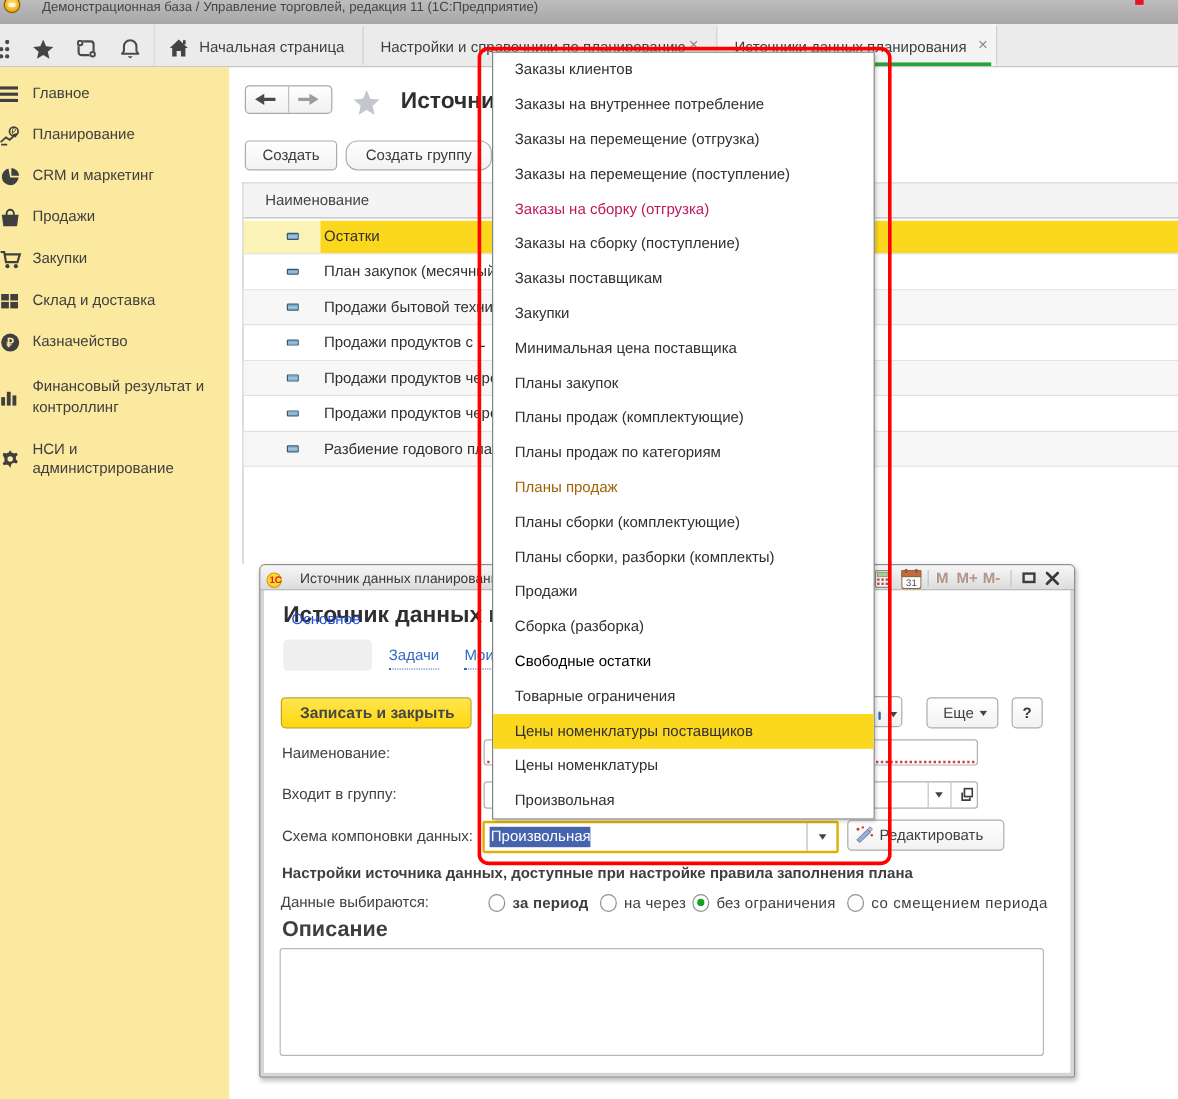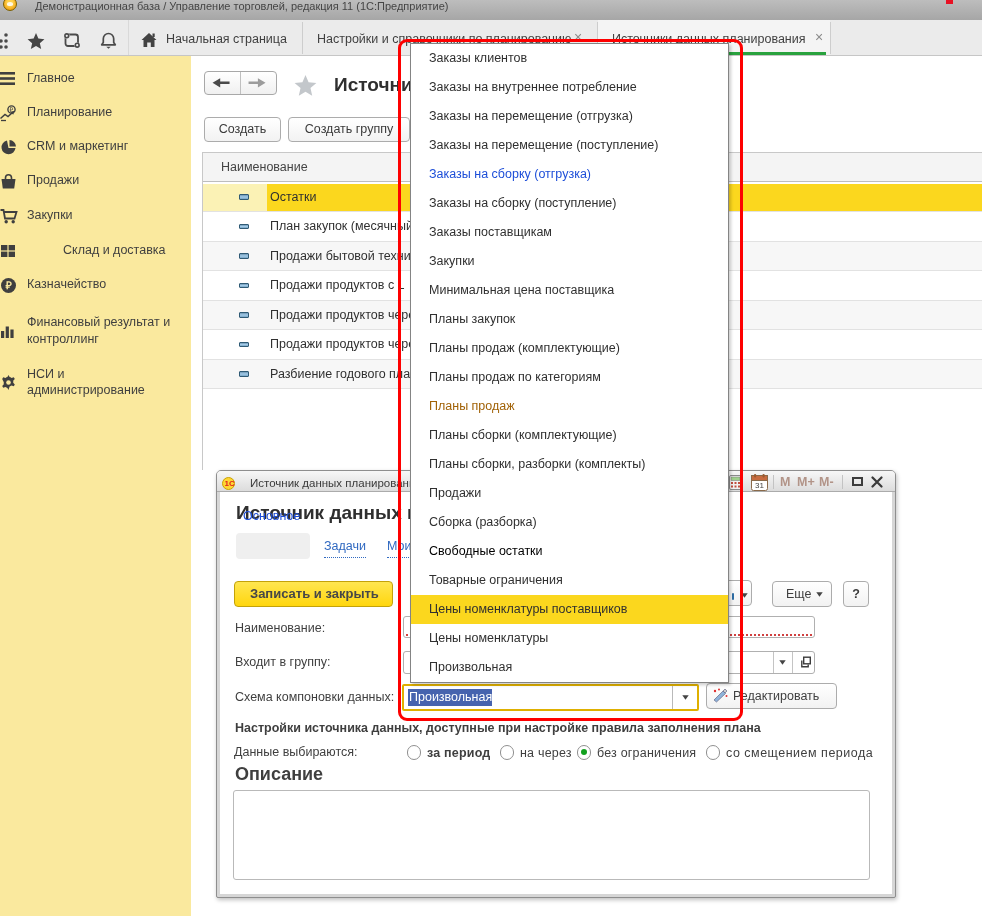--- a/index.html
+++ b/index.html
@@ -114,21 +114,21 @@
 <div class="ab" style="left:0px;top:243px;">
     <svg width="17" height="17" viewBox="0 0 17 17">
       <g fill="#3f3f3f">
         <rect x="1" y="2" width="6.4" height="5.4"></rect>
         <rect x="8.6" y="2" width="6.4" height="5.4"></rect>
         <rect x="1" y="8.6" width="6.4" height="5.4"></rect>
         <rect x="8.6" y="8.6" width="6.4" height="5.4"></rect>
       </g>
     </svg>
   </div>
-<div class="tx" style="left:27px;top:243px;font-size:12.5px;margin-left:36px;">Склад и доставка</div>
+<div class="tx" style="left:27px;top:243px;font-size:12.5px;">Склад и доставка</div>
 <div class="ab" style="left:0px;top:277px;">
     <svg width="17" height="17" viewBox="0 0 17 17">
       <circle cx="8.5" cy="8.5" r="7.5" fill="#3f3f3f"></circle>
       <text x="8.7" y="12.2" font-size="10.5" font-weight="bold" text-anchor="middle" fill="#fae99e" font-family="Liberation Sans">₽</text>
     </svg>
   </div>
 <div class="tx" style="left:27px;top:277px;font-size:12.5px;">Казначейство</div>
 <div class="ab" style="left:0px;top:323px;">
     <svg width="17" height="17" viewBox="0 0 17 17">
       <g fill="#3f3f3f">
@@ -153,21 +153,21 @@
     <path d="M22 5.5 L11 5.5 L11 1.5 L2 7 L11 12.5 L11 8.5 L22 8.5 Z" fill="#4a4a4a" transform="scale(0.85) translate(1,1)"></path>
   </svg>
 <svg class="ab" style="left:246px;top:76px;" width="24" height="14" viewBox="0 0 24 14">
     <path d="M2 5.5 L13 5.5 L13 1.5 L22 7 L13 12.5 L13 8.5 L2 8.5 Z" fill="#9c9c9c" transform="scale(0.85) translate(1,1)"></path>
   </svg>
 <svg class="ab" style="left:294px;top:75px;" width="23" height="22" viewBox="0 0 24 23">
     <path d="M12 0 L15.2 7.6 L23.4 8.3 L17.2 13.7 L19 21.7 L12 17.5 L5 21.7 L6.8 13.7 L0.6 8.3 L8.8 7.6 Z" fill="#c3c7cb"></path>
   </svg>
 <div class="tx" style="left:334px;top:77px;font-size:19px;font-weight:bold;color:#2f2f2f;">Источники данных планирования</div>
 <div class="btn" style="left:204px;top:117px;width:77px;height:25px;line-height:23px;">Создать</div>
-<div class="btn" style="left:288px;top:117px;width:122px;height:25px;line-height:23px;">Создать группу</div>
+<div class="btn" style="left:288px;top:117px;width:122px;height:25px;line-height:23px;border-radius:10px;">Создать группу</div>
 
 <div id="content"></div>
 <div class="ab" style="left:202px;top:152px;width:780px;height:318px;background:#fff;border-top:1px solid #c8c8c8;border-left:1px solid #c8c8c8;box-sizing:border-box;"></div>
 <div class="ab" style="left:203px;top:153px;width:779px;height:29px;background:#f4f4f4;border-bottom:1px solid #bdbdbd;box-sizing:border-box;"></div>
 <div class="tx" style="left:221px;top:160px;color:#444;">Наименование</div>
 <div class="ab" style="left:203px;top:184px;width:64px;height:27px;background:#fbf2b5;"></div>
 <div class="ab" style="left:267px;top:184px;width:715px;height:27px;background:#fbd71e;"></div>
 <div class="ab" style="left:238.5px;top:194.3px;width:10.5px;height:5.6px;border-radius:1px;background:linear-gradient(180deg,#6e97b5,#a3cbe8 50%,#7aa6c6);border:1px solid #2f5a75;box-sizing:border-box;"></div>
 <div class="tx" style="left:270px;top:189.5px;color:#303030;">Остатки</div>
 <div class="ab" style="left:203px;top:211.0px;width:779px;height:1px;background:#e2e2e2;"></div>
@@ -293,21 +293,21 @@
 
 <div class="tx" style="left:235px;top:767px;font-weight:bold;font-size:18px;">Описание</div>
 <div class="ab" style="left:233px;top:790px;width:637px;height:90px;background:#fff;border:1px solid #b9b9b9;border-radius:3px;box-sizing:border-box;"></div>
 
 <div id="dialog"></div>
 <div class="ab" style="left:410px;top:43px;width:319px;height:640px;background:#fff;border:1px solid #848484;box-sizing:border-box;box-shadow:2px 2px 3px rgba(0,0,0,0.2);z-index:20;"></div>
 <div class="tx" style="left:429px;top:51px;color:#303030;z-index:22;">Заказы клиентов</div>
 <div class="tx" style="left:429px;top:80px;color:#303030;z-index:22;">Заказы на внутреннее потребление</div>
 <div class="tx" style="left:429px;top:109px;color:#303030;z-index:22;">Заказы на перемещение (отгрузка)</div>
 <div class="tx" style="left:429px;top:138px;color:#303030;z-index:22;">Заказы на перемещение (поступление)</div>
-<div class="tx" style="left:429px;top:167px;color:#1d4ed8;z-index:22;">Заказы на сборку (отгрузка)</div>
+<div class="tx" style="left:429px;top:167px;color:#be185d;z-index:22;">Заказы на сборку (отгрузка)</div>
 <div class="tx" style="left:429px;top:196px;color:#303030;z-index:22;">Заказы на сборку (поступление)</div>
 <div class="tx" style="left:429px;top:225px;color:#303030;z-index:22;">Заказы поставщикам</div>
 <div class="tx" style="left:429px;top:254px;color:#303030;z-index:22;">Закупки</div>
 <div class="tx" style="left:429px;top:283px;color:#303030;z-index:22;">Минимальная цена поставщика</div>
 <div class="tx" style="left:429px;top:312px;color:#303030;z-index:22;">Планы закупок</div>
 <div class="tx" style="left:429px;top:341px;color:#303030;z-index:22;">Планы продаж (комплектующие)</div>
 <div class="tx" style="left:429px;top:370px;color:#303030;z-index:22;">Планы продаж по категориям</div>
 <div class="tx" style="left:429px;top:399px;color:#a16207;z-index:22;">Планы продаж</div>
 <div class="tx" style="left:429px;top:428px;color:#303030;z-index:22;">Планы сборки (комплектующие)</div>
 <div class="tx" style="left:429px;top:457px;color:#303030;z-index:22;">Планы сборки, разборки (комплекты)</div>

